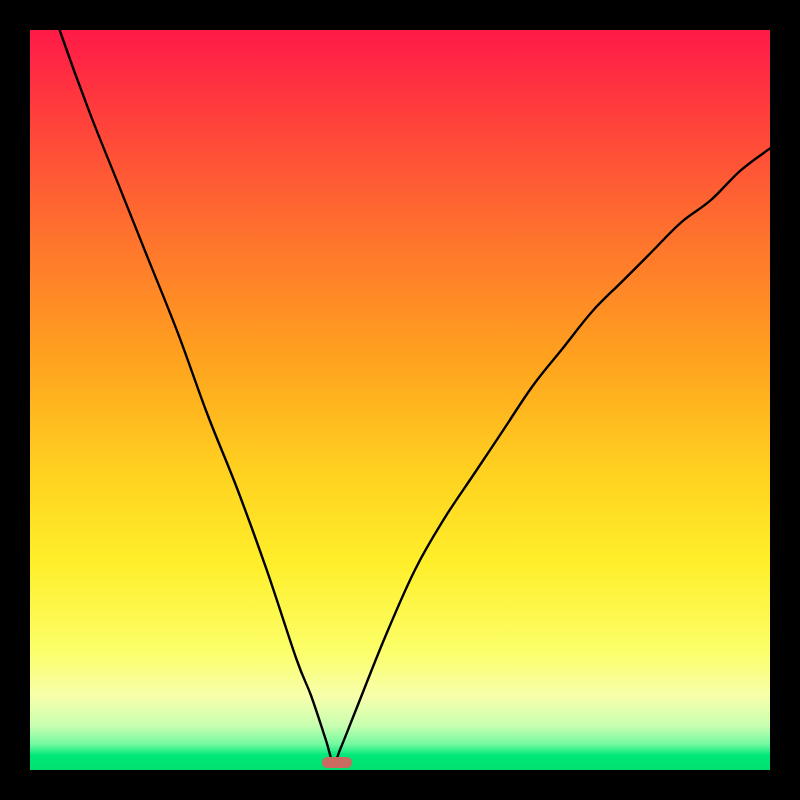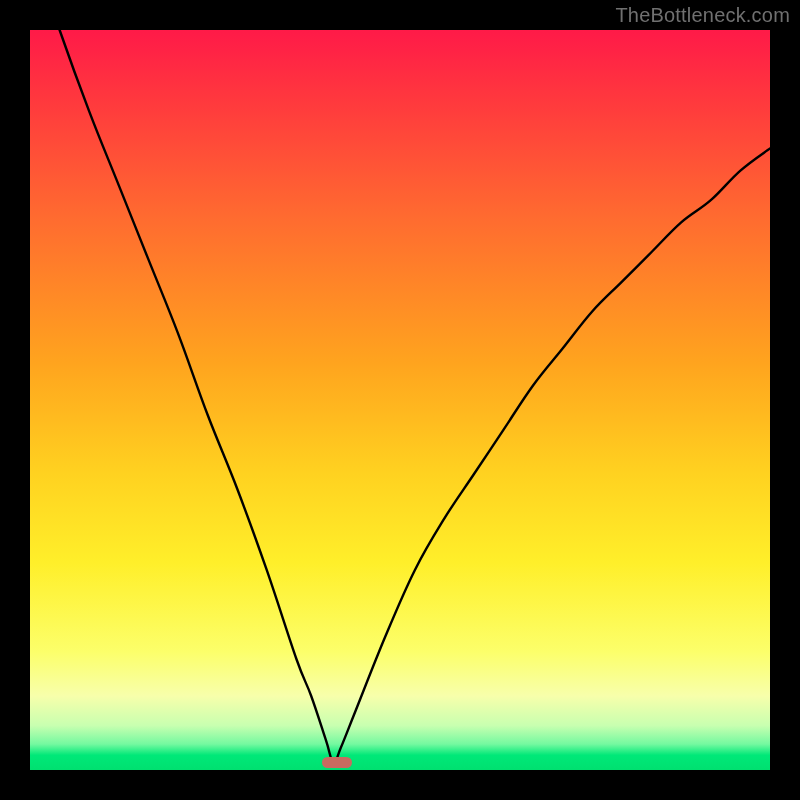--- a/index.html
+++ b/index.html
@@ -60,20 +60,19 @@
   .marker {
     position: absolute;
     background: #c96b60;
     border-radius: 6px;
   }
 </style>
 </head>
 <body>
 
 <div class="frame">
-  <div class="watermark">TheBottleneck.com</div>
   <div class="plot-area">
     <svg class="curve" viewBox="0 0 740 740" preserveAspectRatio="none">
       <path id="curve-path" d="M 0.00 -88.80 C 5.43 -72.52, 18.75 -31.20, 29.60 0.00 C 40.45 31.20, 48.35 52.91, 59.20 81.40 C 70.05 109.89, 77.95 128.27, 88.80 155.40 C 99.65 182.53, 107.55 202.27, 118.40 229.40 C 129.25 256.53, 137.15 274.91, 148.00 303.40 C 158.85 331.89, 166.75 356.31, 177.60 384.80 C 188.45 413.29, 196.35 430.31, 207.20 458.80 C 218.05 487.29, 225.95 509.00, 236.80 540.20 C 247.65 571.40, 258.26 605.94, 266.40 629.00 C 274.54 652.06, 275.77 651.08, 281.20 666.00 C 286.63 680.92, 291.93 698.19, 296.00 710.40 C 300.07 722.61, 300.69 731.24, 303.40 732.60 C 306.11 733.96, 306.73 727.30, 310.80 717.80 C 314.87 708.30, 317.46 701.15, 325.60 680.80 C 333.74 660.45, 344.35 632.58, 355.20 606.80 C 366.05 581.02, 373.95 561.91, 384.80 540.20 C 395.65 518.49, 403.55 506.04, 414.40 488.40 C 425.25 470.76, 433.15 460.28, 444.00 444.00 C 454.85 427.72, 462.75 415.88, 473.60 399.60 C 484.45 383.32, 492.35 370.12, 503.20 355.20 C 514.05 340.28, 521.95 331.77, 532.80 318.20 C 543.65 304.63, 551.55 293.41, 562.40 281.20 C 573.25 268.99, 581.15 262.45, 592.00 251.60 C 602.85 240.75, 610.75 232.85, 621.60 222.00 C 632.45 211.15, 640.35 201.90, 651.20 192.40 C 662.05 182.90, 669.95 179.70, 680.80 170.20 C 691.65 160.70, 699.55 150.10, 710.40 140.60 C 721.25 131.10, 734.57 122.47, 740.00 118.40" fill="none" stroke="#000" stroke-width="2.4" stroke-linecap="round" stroke-linejoin="round"></path>
     </svg>
     <div class="marker" id="min-marker" style="left: 292px; top: 727px; width: 30px; height: 11px;"></div>
   </div>
 </div>
 
 </body></html>

